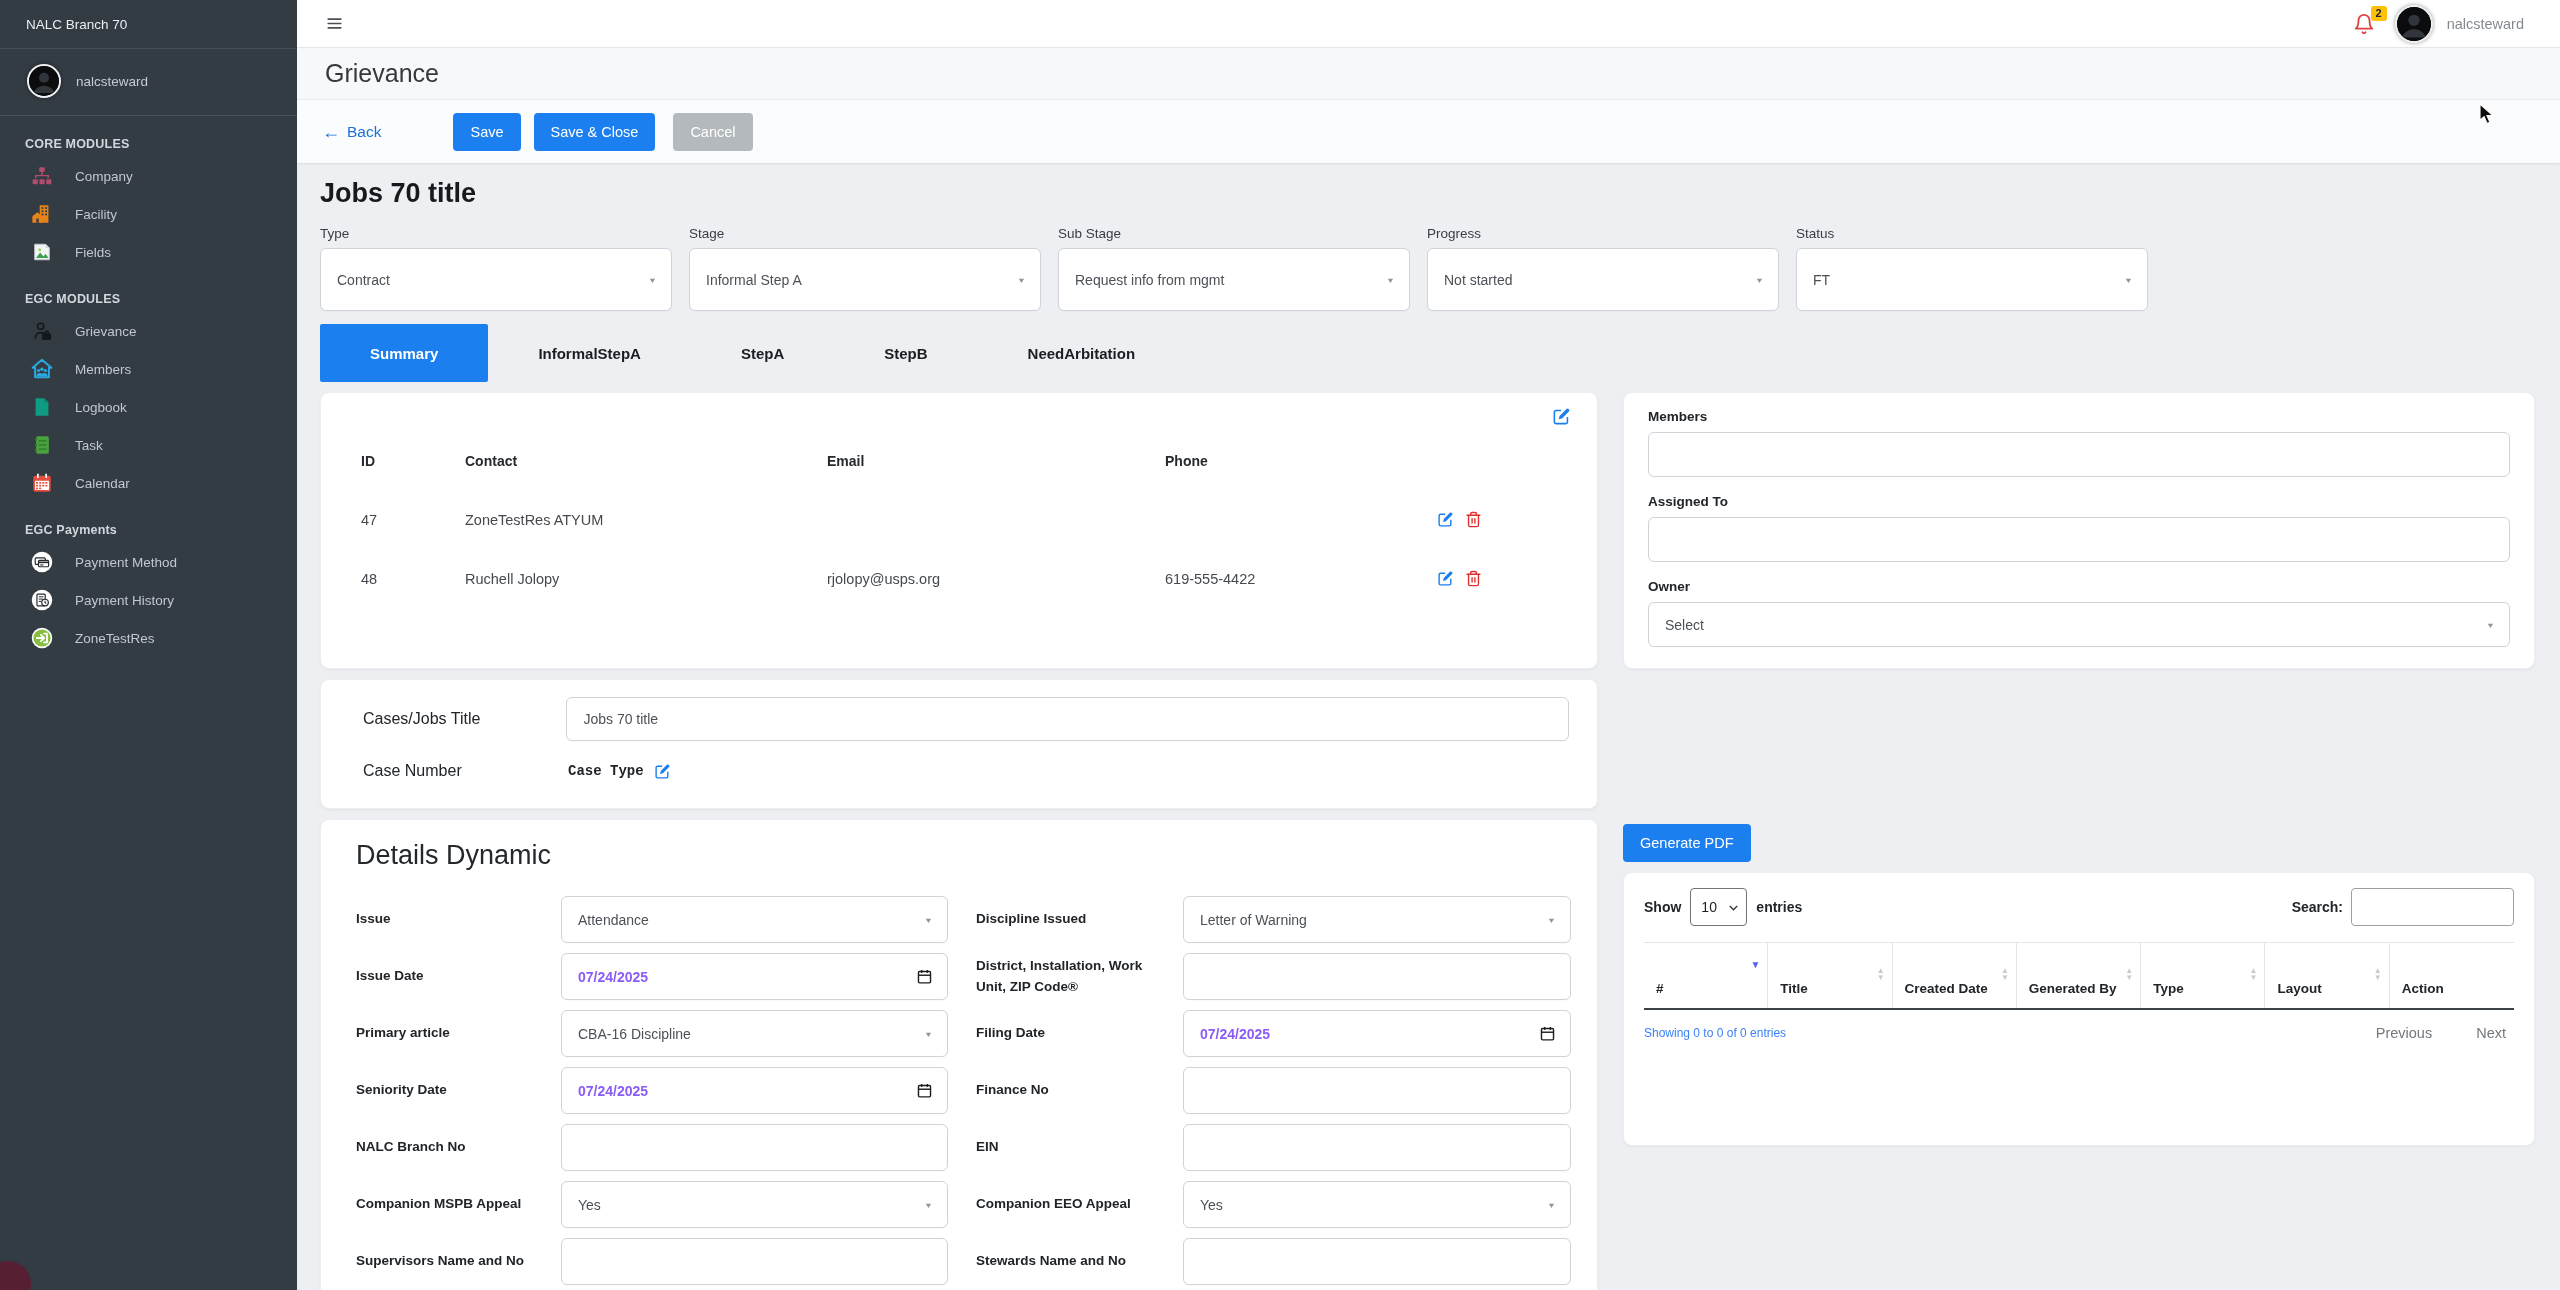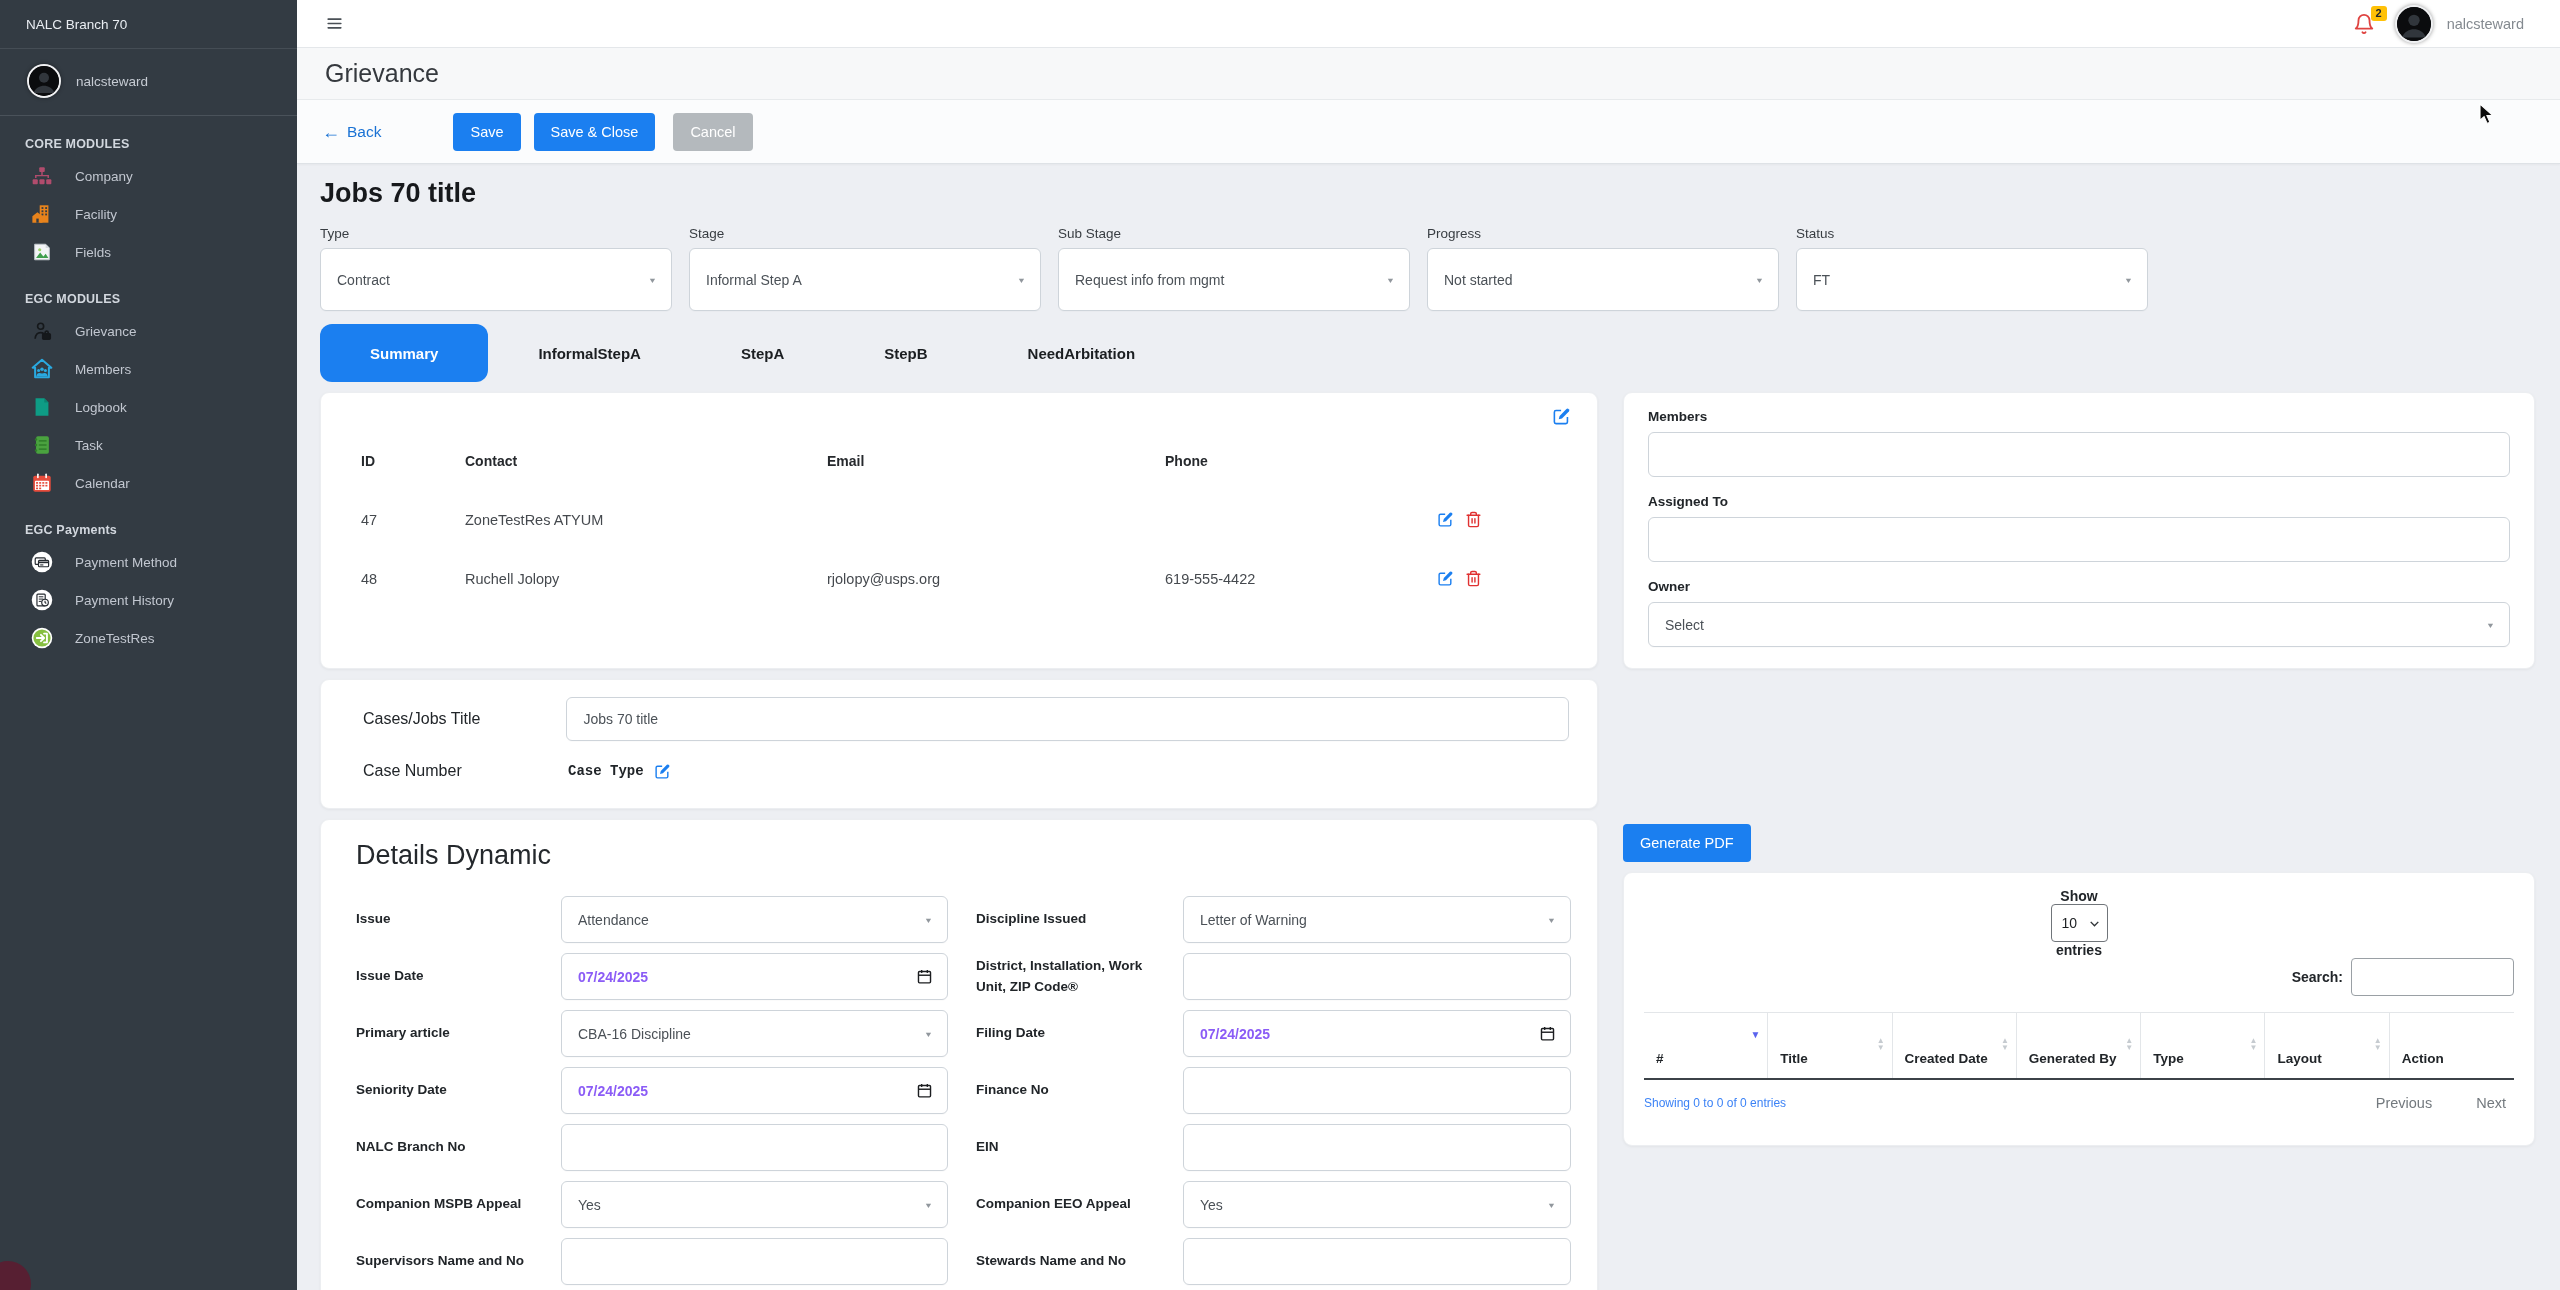--- a/index.html
+++ b/index.html
@@ -59,21 +59,21 @@
   .field .flabel { font-size:13.5px; color:#383d42; margin-bottom:7px; }
   .ctl { height:63px; background:#fff; border:1px solid #ced4da; border-radius:6px; display:flex; align-items:center;
          padding:0 14px 0 16px; font-size:14px; color:#4b5157; position:relative; box-shadow:0 1px 1px rgba(0,0,0,.02); }
   .caret { margin-left:auto; color:#91979d; font-size:9px; transform:scaleY(.85); padding-left:8px; }
   .cal-ic { margin-left:auto; display:inline-flex; }
   .cal-ic svg { width:17px; height:17px; }
 
   .tabs { display:flex; margin-top:13px; }
   .tab { height:58px; display:flex; align-items:center; padding:0 50px; font-size:15px; font-weight:bold; color:#1b1e21;
          cursor:pointer; }
-  .tab.active { background:#1b7ff0; color:#fff; border-radius:12px; }
+  .tab.active { background:#1b7ff0; color:#fff; border-radius:2px; }
 
   .columns { display:flex; gap:25px; margin-top:10px; align-items:flex-start; }
   .col-left { width:1278px; display:flex; flex-direction:column; gap:10px; }
   .col-right { width:912px; display:flex; flex-direction:column; }
 
   .card { background:#fff; border:1px solid #eceef1; border-radius:9px; box-shadow:0 1px 3px rgba(0,0,0,.05); }
 
   
   .contact-card { height:277px; padding:14px 26px 0 24px; }
   .card-edit-row { display:flex; justify-content:flex-end; height:24px; }
@@ -106,21 +106,21 @@
   .details-title { font-size:27px; font-weight:400; color:#24282c; margin-bottom:25px; }
   .dt-row { display:grid; grid-template-columns:205px 387px 235px 388px; align-items:center; margin-bottom:10px; }
   .dt-label { font-size:13.5px; font-weight:bold; color:#212529; line-height:1.55; padding-right:18px; }
   .dt-label.second { padding-left:28px; }
   .dt-row .ctl { height:47px; }
   .date-val { color:#8b5cf6;font-weight:bold; }
 
   
   .gen-pdf { margin-top:155px; align-self:flex-start; }
   .pdf-card { margin-top:10px; height:274px; padding:15px 20px; width:100%; }
-  .pdf-controls { display:flex; align-items:center;flex-direction:column; }
+  .pdf-controls { display:flex; align-items:center; }
   .pc-label { font-size:14px; font-weight:bold; color:#212529; }
   .len-select { width:57px; height:38px; border:1px solid #70757a; border-radius:4px; background:#fff; display:flex;
                 align-items:center; padding:0 6px 0 10px; margin:0 9px; font-size:14px; color:#1d2023; cursor:pointer; }
   .len-select svg { width:13px; height:13px; margin-left:auto; }
   .search-wrap { margin-left:auto; display:flex; align-items:center; gap:8px; }
   .search-input { width:163px; height:38px; border:1px solid #9aa0a5; border-radius:4px; background:#fff; }
 
   .pdf-table { margin-top:16px; border-top:1px solid #e3e6e9; }
   .pt-head { display:grid; grid-template-columns:repeat(7,1fr); border-bottom:2px solid #3c4248; }
   .pt-th { position:relative; padding:12px 20px 10px 12px; display:flex; align-items:flex-end; font-size:13.5px;

